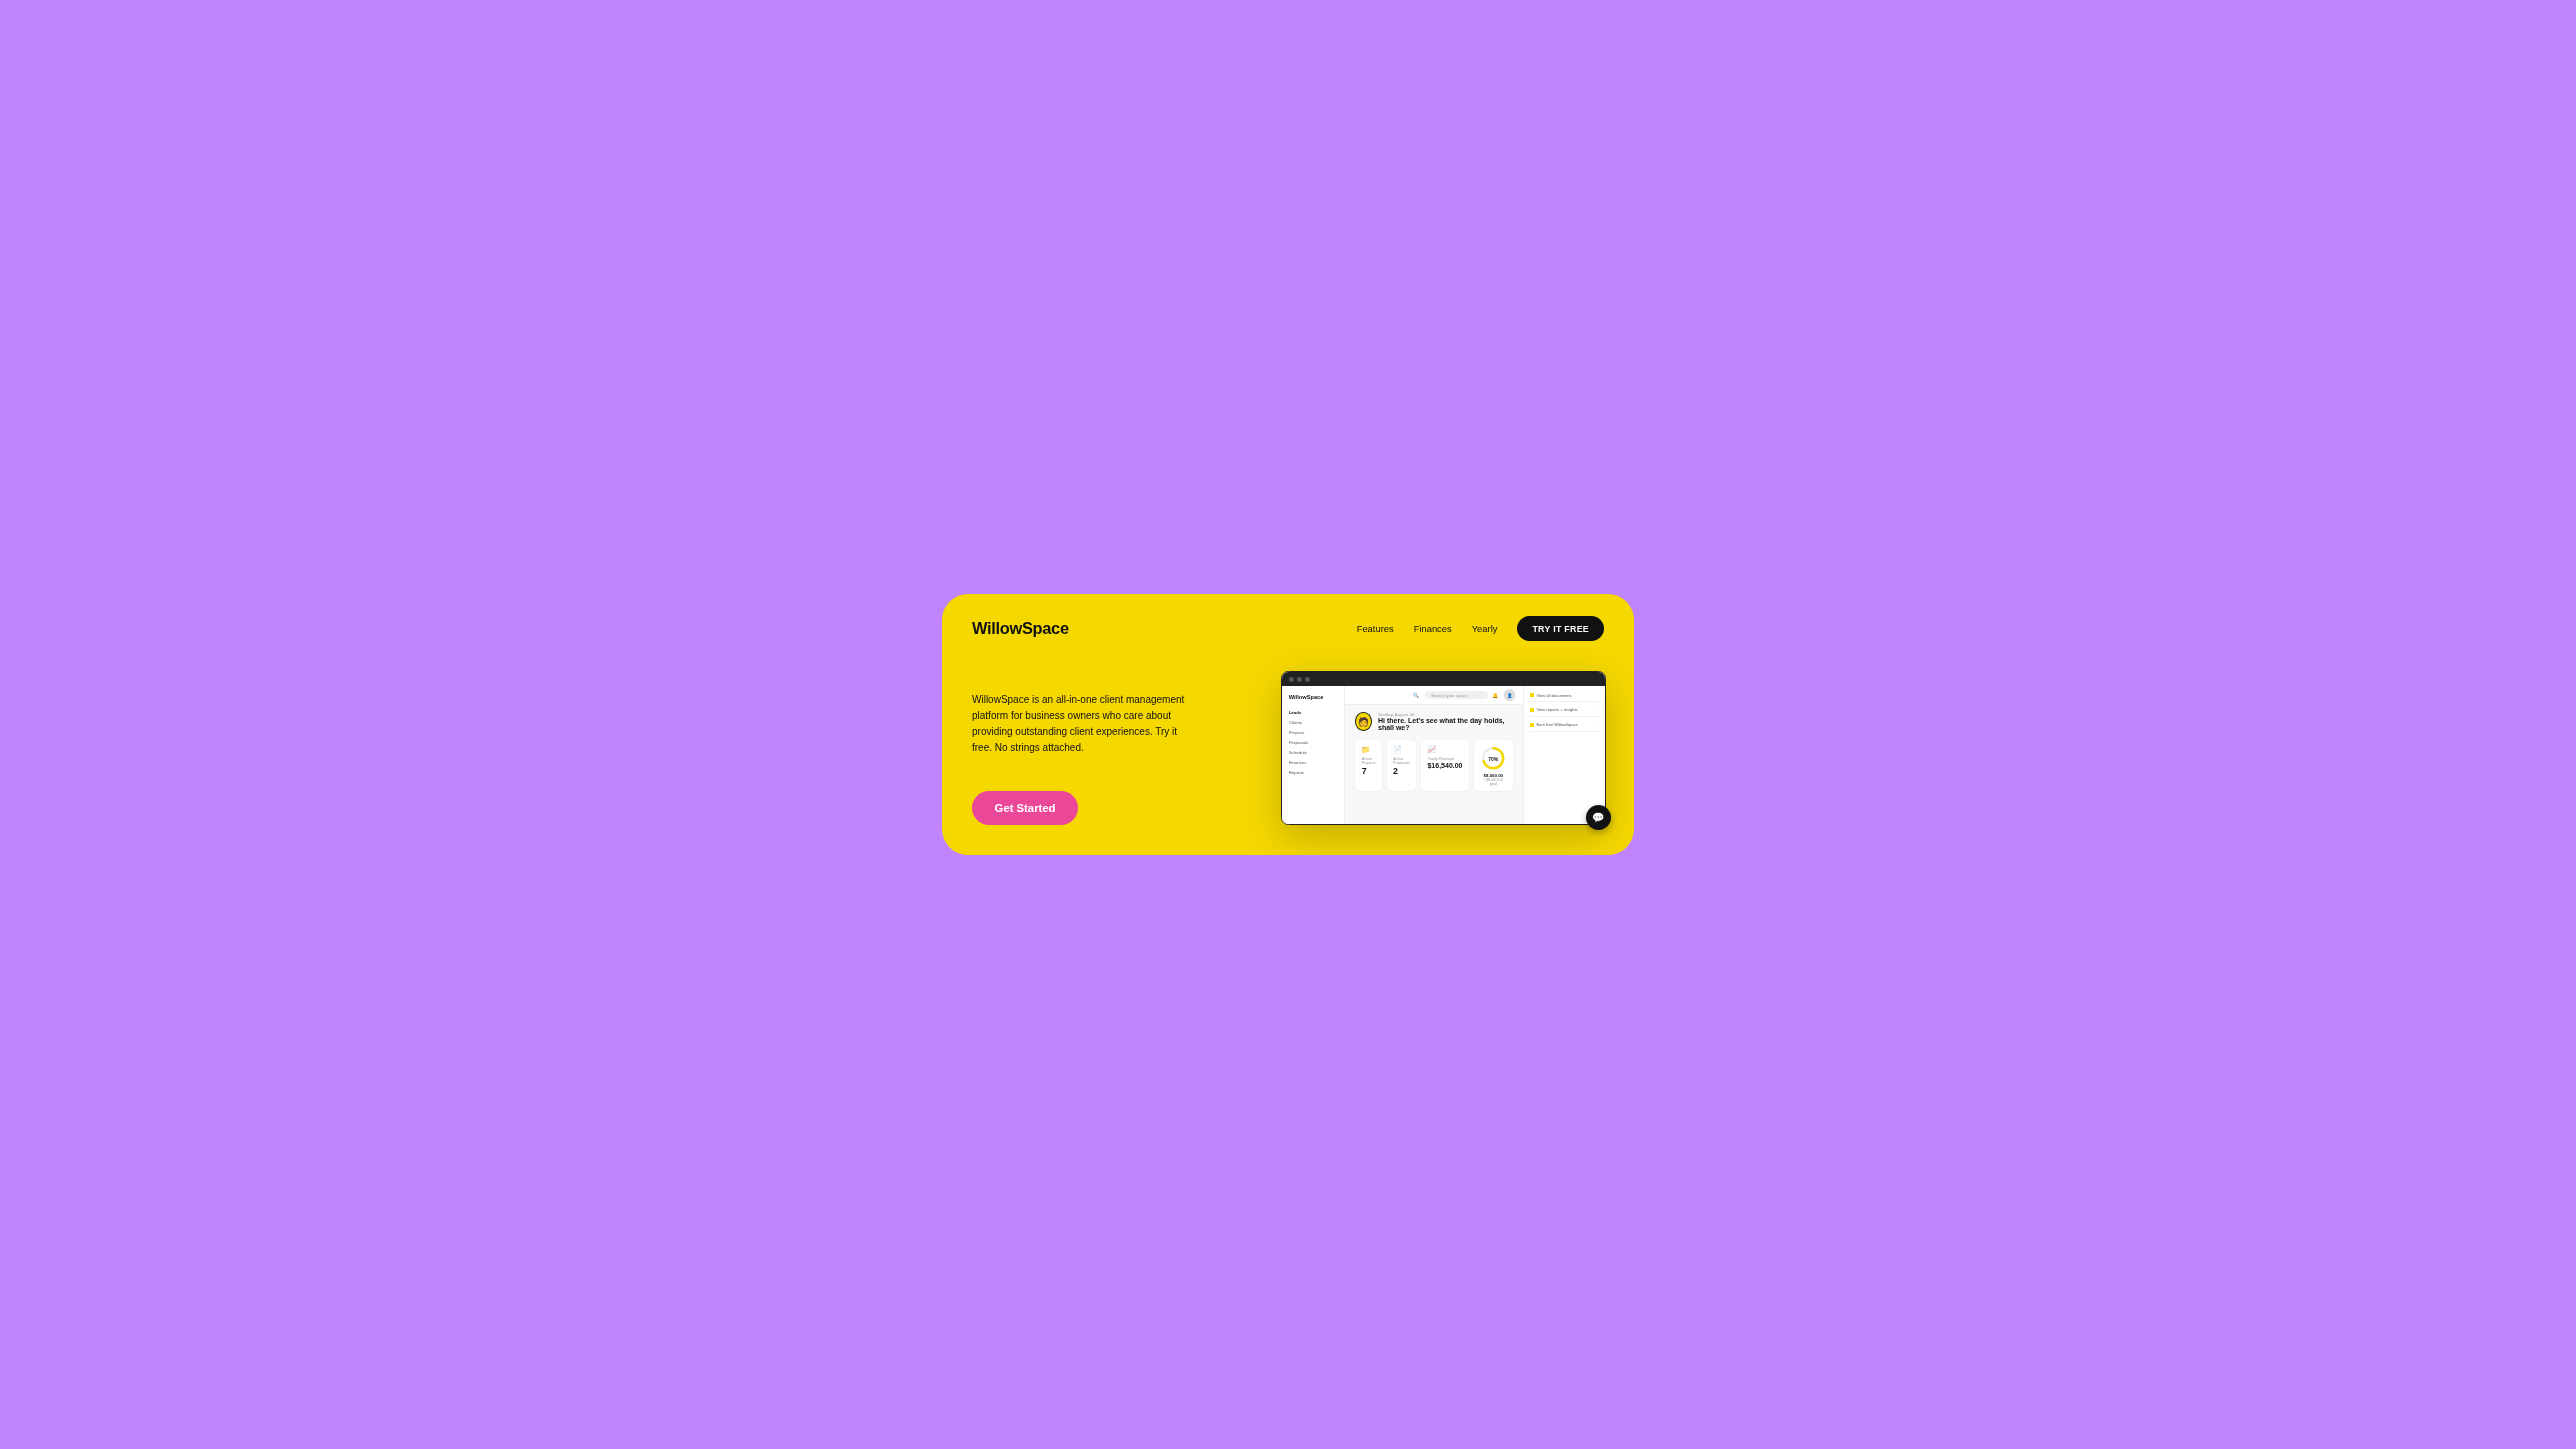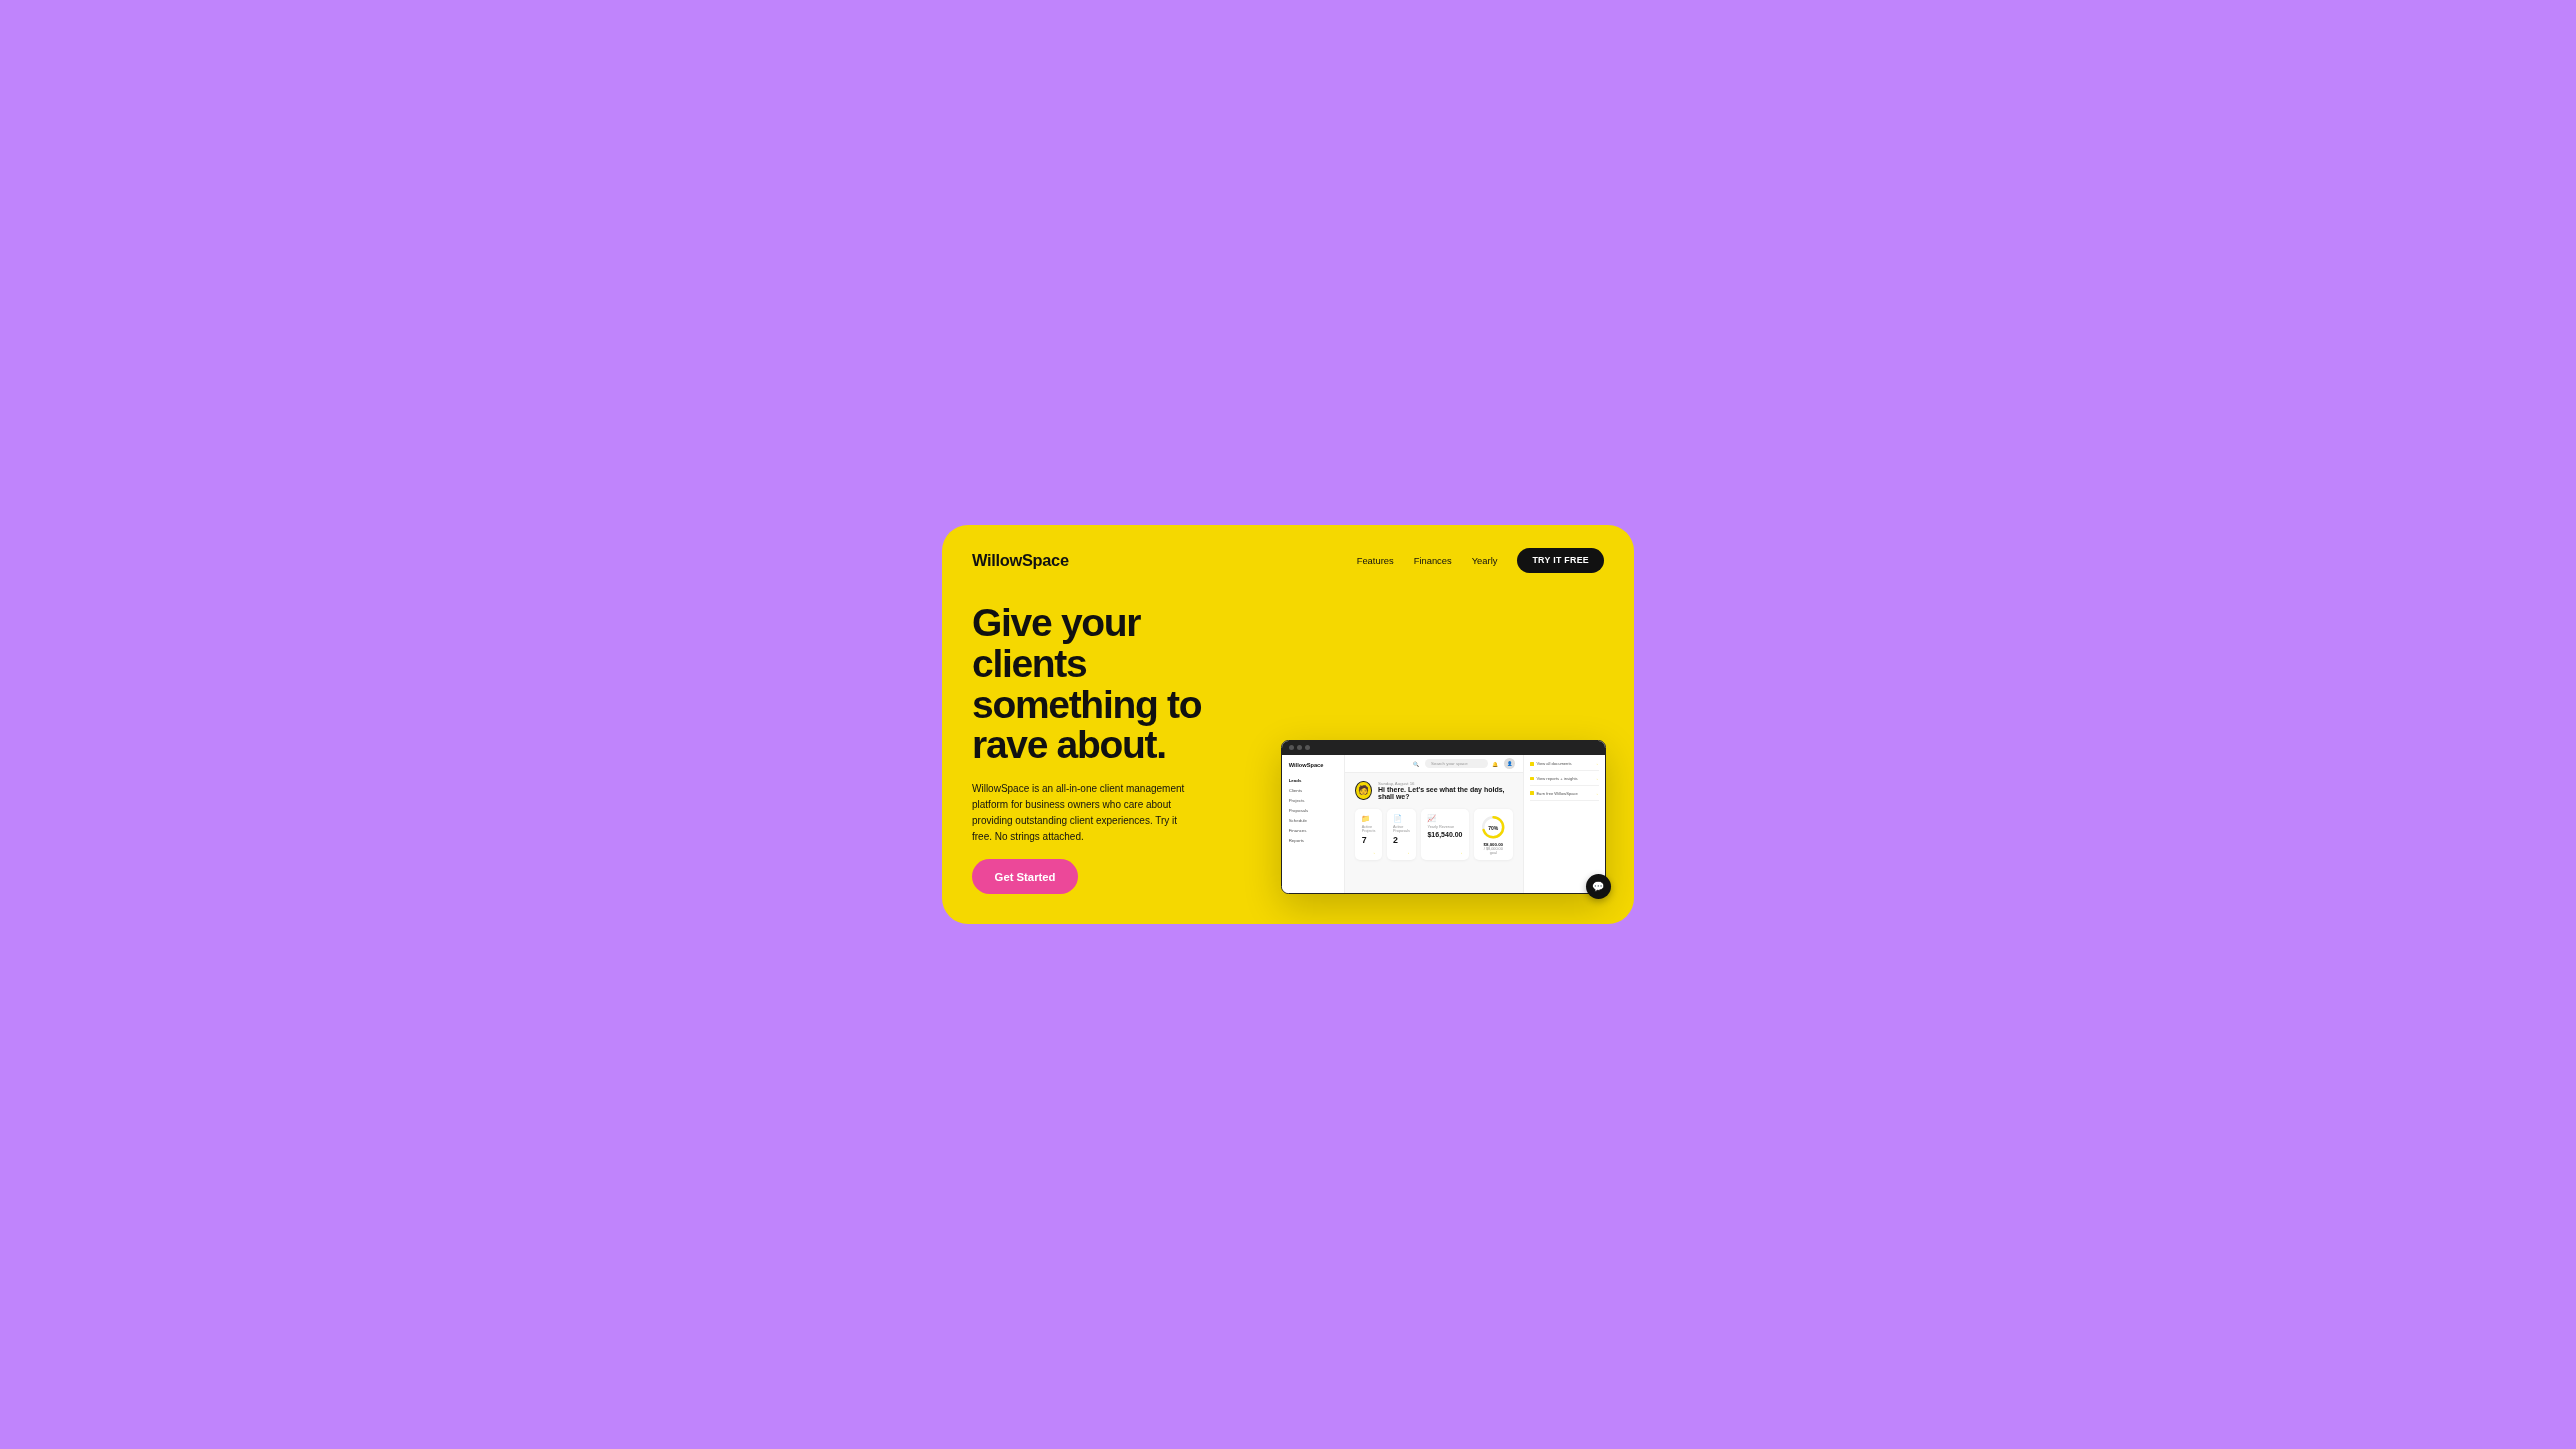--- a/index.html
+++ b/index.html
@@ -75,21 +75,21 @@
       color: #111;
       line-height: 1.05;
       letter-spacing: -1.3px;
       margin-bottom: 15px;
     }
     .hero-subtitle {
       font-size: 10px;
       font-weight: 400;
       color: #111;
       line-height: 1.6;
-      margin-bottom: 14px;
+      margin-bottom: 35px;
       max-width: 226px;
     }
     .hero-btn {
       background-color: #ec4899;
       color: #fff;
       border: none;
       border-radius: 31px;
       padding: 11.3px 22.6px;
       font-size: 11.3px;
       font-weight: 600;
@@ -338,21 +338,20 @@
     <div class="nav-links">
       <a class="nav-link">Features</a>
       <a class="nav-link">Finances</a>
       <a class="nav-link">Yearly</a>
       <button class="nav-cta">TRY IT FREE</button>
     </div>
   </nav>
 
   <div class="hero">
     <div class="hero-left">
-      <h1 class="hero-headline">Give your clients something to rave about.</h1>
       <p class="hero-subtitle">WillowSpace is an all-in-one client management platform for business owners who care about providing outstanding client experiences. Try it free. No strings attached.</p>
       <button class="hero-btn">Get Started</button>
     </div>
 
     <div class="hero-right">
       <div class="app-mockup">
 
         <div class="app-titlebar">
           <div class="titlebar-dot"></div>
           <div class="titlebar-dot"></div>

